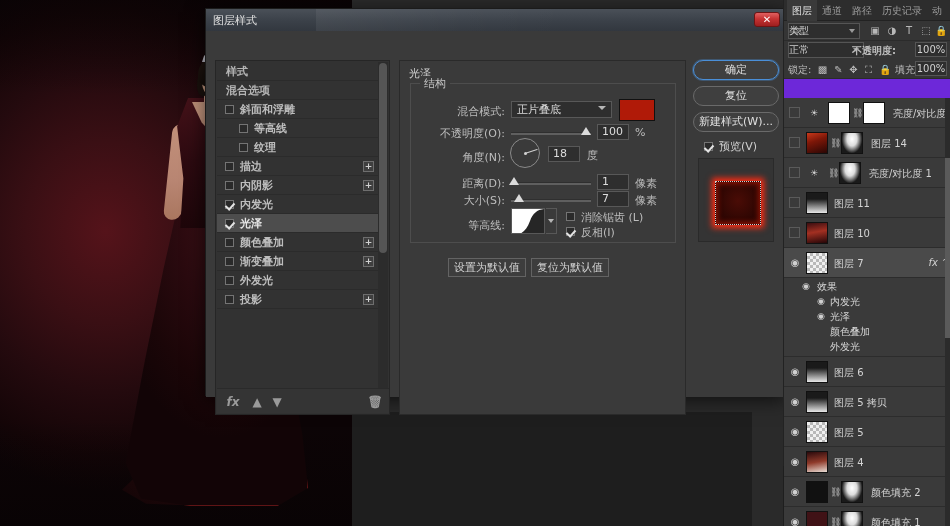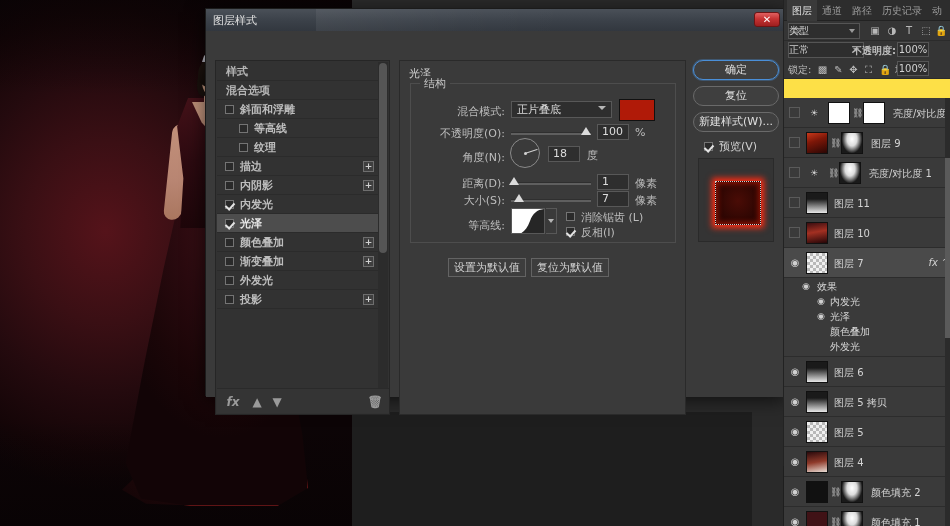--- a/index.html
+++ b/index.html
@@ -278,21 +278,21 @@
   .preview-swatch {
     position:absolute; left:16px; top:22px; width:46px; height:44px;
     background: radial-gradient(ellipse at 50% 45%, #4a0c06 0%, #320703 55%, #240402 100%);
     box-shadow: 0 0 6px 3px #ff2b12, inset 0 0 5px 2px #8a1205;
     border:1px dotted #d0cfcf;
   }
 
   
   .layers-panel {
     position:absolute; left:783px; top:0; width:167px; height:466px;
-    background:#fde047; border-left:1px solid #222;
+    background:#6d28d9; border-left:1px solid #222;
   }
   .panel-tabs {
     position:relative; height:21px; background:#2d2d2d; border-bottom:1px solid #222;
   }
   .ptab {
     position:absolute; top:0; height:21px; line-height:21px;
     font-size:10px; color:#9d9d9d; padding:0 5px; cursor:pointer;
   }
   .ptab.active { background:#3a3a3a; color:#e4e4e4; }
   .filter-row { position:relative; height:20px; background:#353535; border-bottom:1px solid #2b2b2b; }
@@ -314,21 +314,21 @@
     position:absolute; left:4px; top:1px; width:76px; height:16px;
     background:#2e2e2e; border:1px solid #555; font-size:10px; color:#cfcfcf;
     line-height:14px; cursor:pointer;
   }
   .blend-sel .caret {
     position:absolute; right:4px; top:5px; width:0;height:0;
     border-left:3px solid transparent; border-right:3px solid transparent; border-top:4px solid #9a9a9a;
   }
   .op-label { position:absolute; left:68px; top:3px; font-size:10px; color:#bdbdbd;font-weight:bold; }
   .op-val {
-    position:absolute; right:21px; top:1px; width:32px; height:15px;
+    position:absolute; right:3px; top:1px; width:32px; height:15px;
     background:#2e2e2e; border:1px solid #555; font-size:10px; color:#d2d2d2;
     line-height:13px; text-align:center; cursor:text;
   }
   .lock-row { position:relative; height:19px; background:#353535; border-bottom:1px solid #2b2b2b; }
   .lock-label { position:absolute; left:4px; top:3px; font-size:10px; color:#bdbdbd; }
   .lock-ico {
     position:absolute; top:3px; width:13px; height:13px; text-align:center;
     line-height:13px; font-size:10px; color:#b8b8b8; cursor:pointer;
   }
   .fill-label { position:absolute; left:88px; top:3px; font-size:10px; color:#bdbdbd; }
@@ -569,21 +569,21 @@
           <div class="thumb-sq" style="left: 44px;;background:#ffffff;"></div>
           <div class="link-ico" style="left: 68px;">⛓</div>
           <div class="thumb-sq" style="top: 4px; width: 22px; height: 22px; border: 1px solid rgb(17, 17, 17); left: 79px; background: rgb(255, 255, 255);"></div>
           <div class="lname" style="left: 109px;">亮度/对比度 2</div>
         </div>
         <div class="layer-row">
           <div class="eye" style="border: 1px solid rgb(90, 90, 90); width: 11px; height: 11px;"></div>
           <div class="thumb-sq" style="left: 22px;;background:linear-gradient(160deg,#c8381a 0%,#7d1708 40%,#2a0705 100%);"></div>
           <div class="link-ico" style="left: 46px;">⛓</div>
           <div class="thumb-sq" style="top: 4px; width: 22px; height: 22px; border: 1px solid rgb(17, 17, 17); left: 57px; background: radial-gradient(at 50% 30%, rgb(255, 255, 255) 0%, rgb(220, 220, 220) 35%, rgb(26, 26, 26) 72%);"></div>
-          <div class="lname" style="left: 87px;">图层 9</div>
+          <div class="lname" style="left: 87px;">图层 14</div>
         </div>
         <div class="layer-row">
           <div class="eye" style="border: 1px solid rgb(90, 90, 90); width: 11px; height: 11px;"></div>
           <div class="link-ico" style="left: 26px;">☀</div>
           <div class="link-ico" style="left: 44px;">⛓</div>
           <div class="thumb-sq" style="top: 4px; width: 22px; height: 22px; border: 1px solid rgb(17, 17, 17); left: 55px; background: radial-gradient(at 50% 30%, rgb(255, 255, 255) 0%, rgb(220, 220, 220) 35%, rgb(26, 26, 26) 72%);"></div>
           <div class="lname" style="left: 85px;">亮度/对比度 1</div>
         </div>
         <div class="layer-row">
           <div class="eye" style="border: 1px solid rgb(90, 90, 90); width: 11px; height: 11px;"></div>

